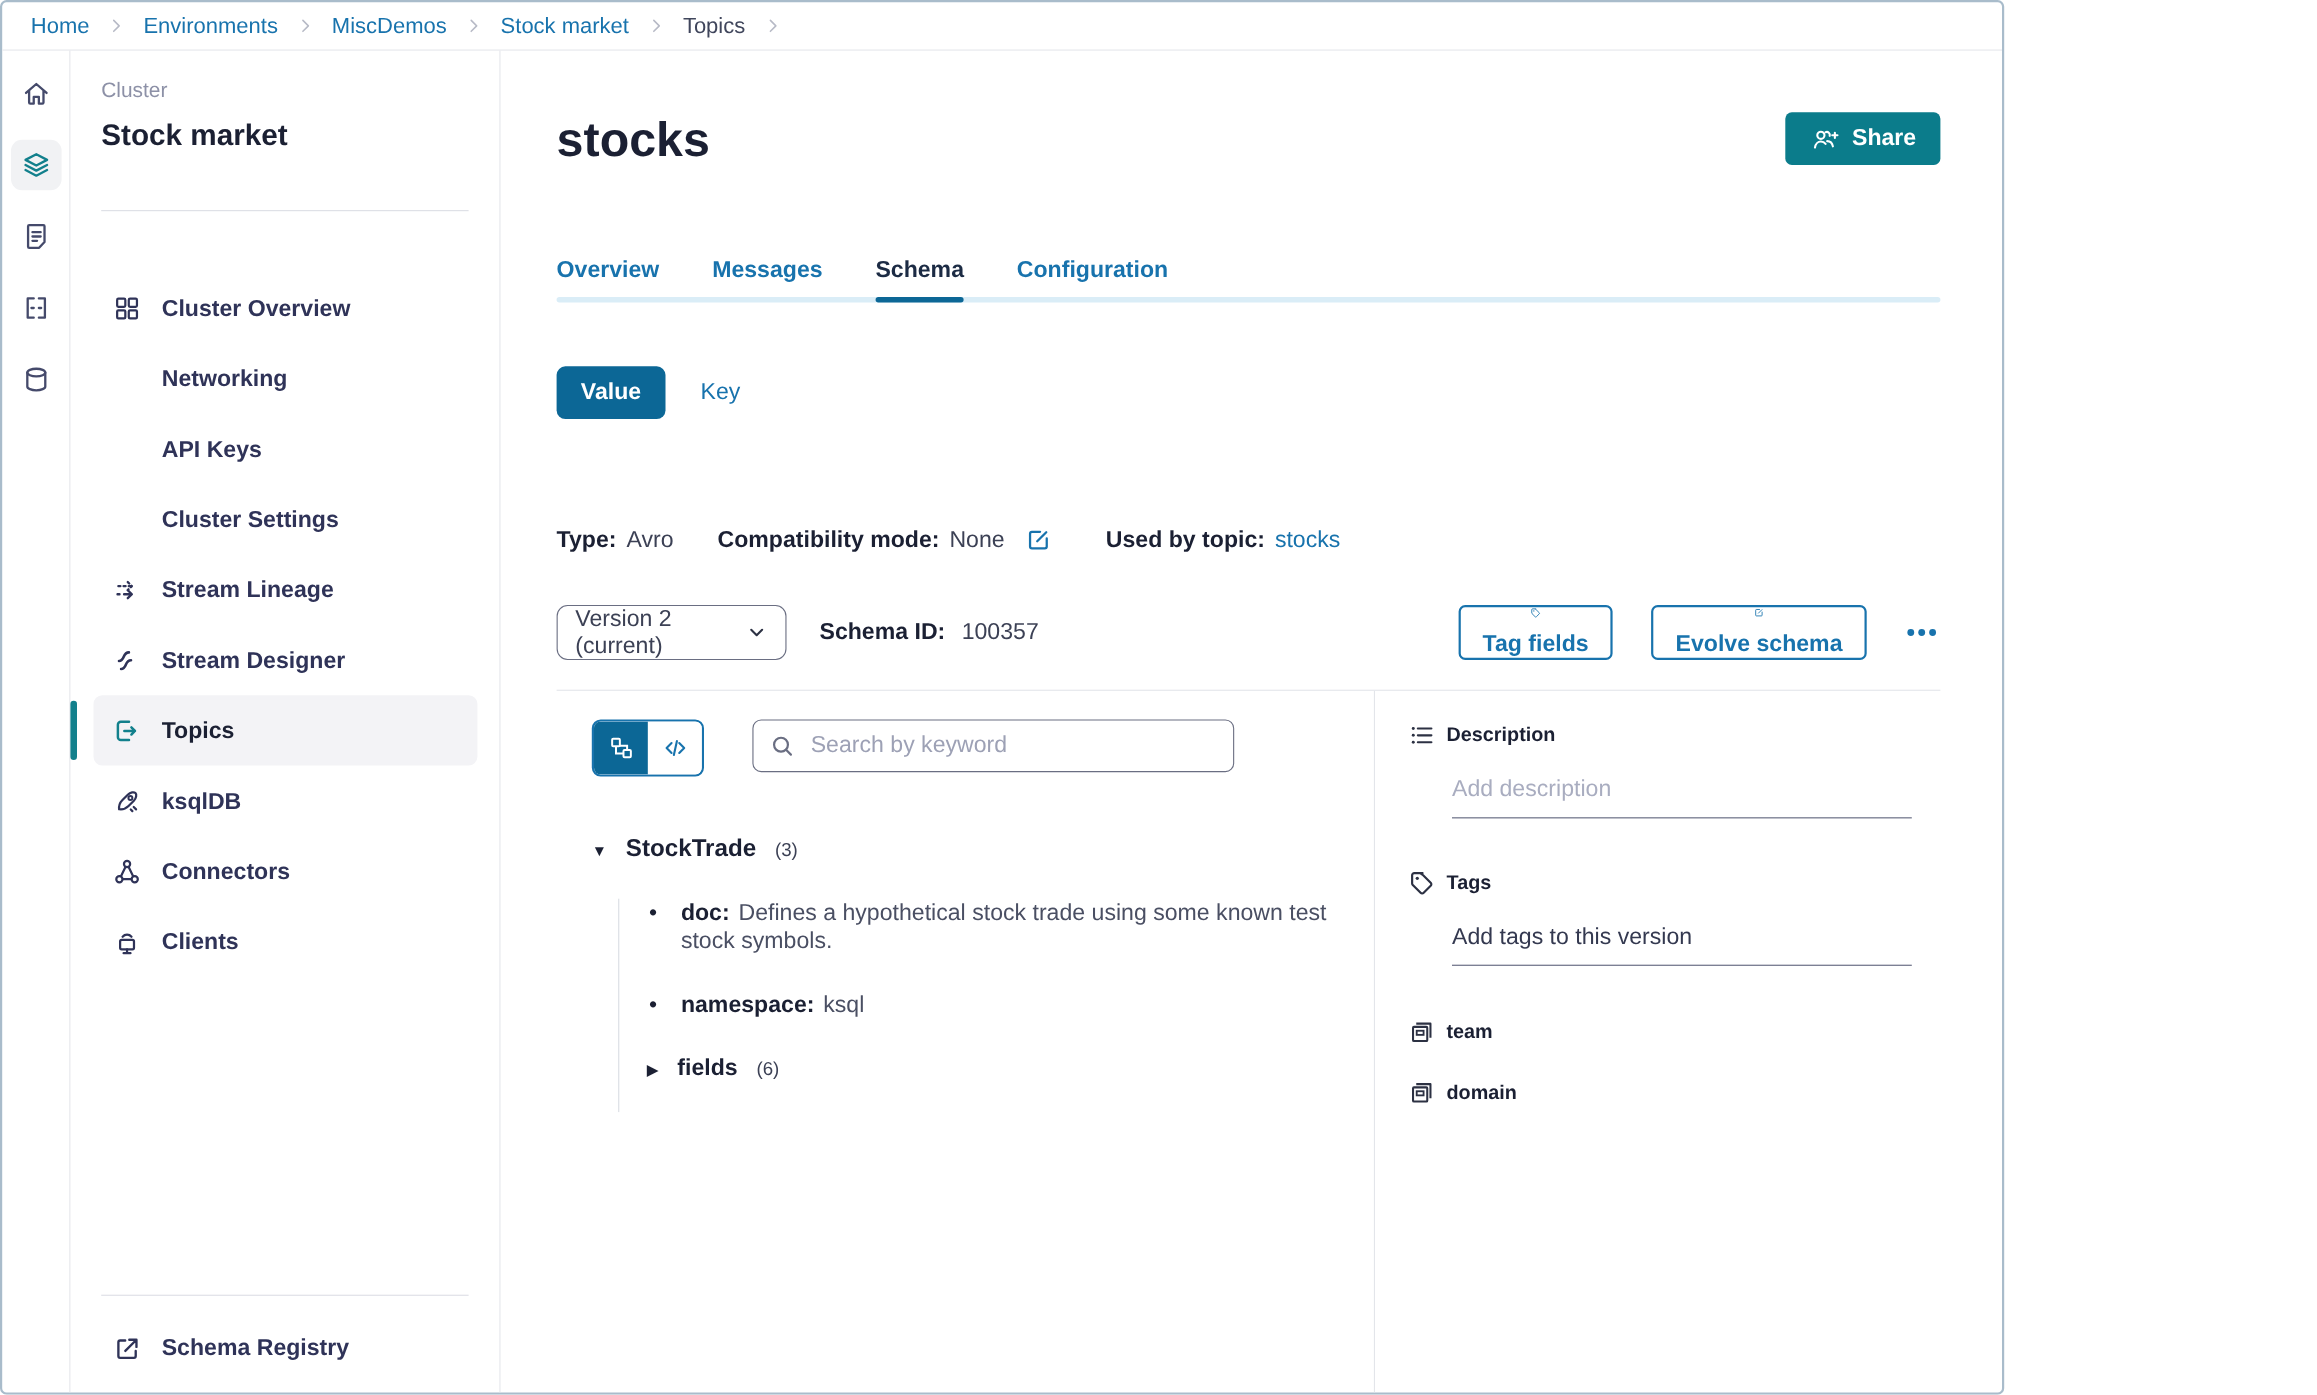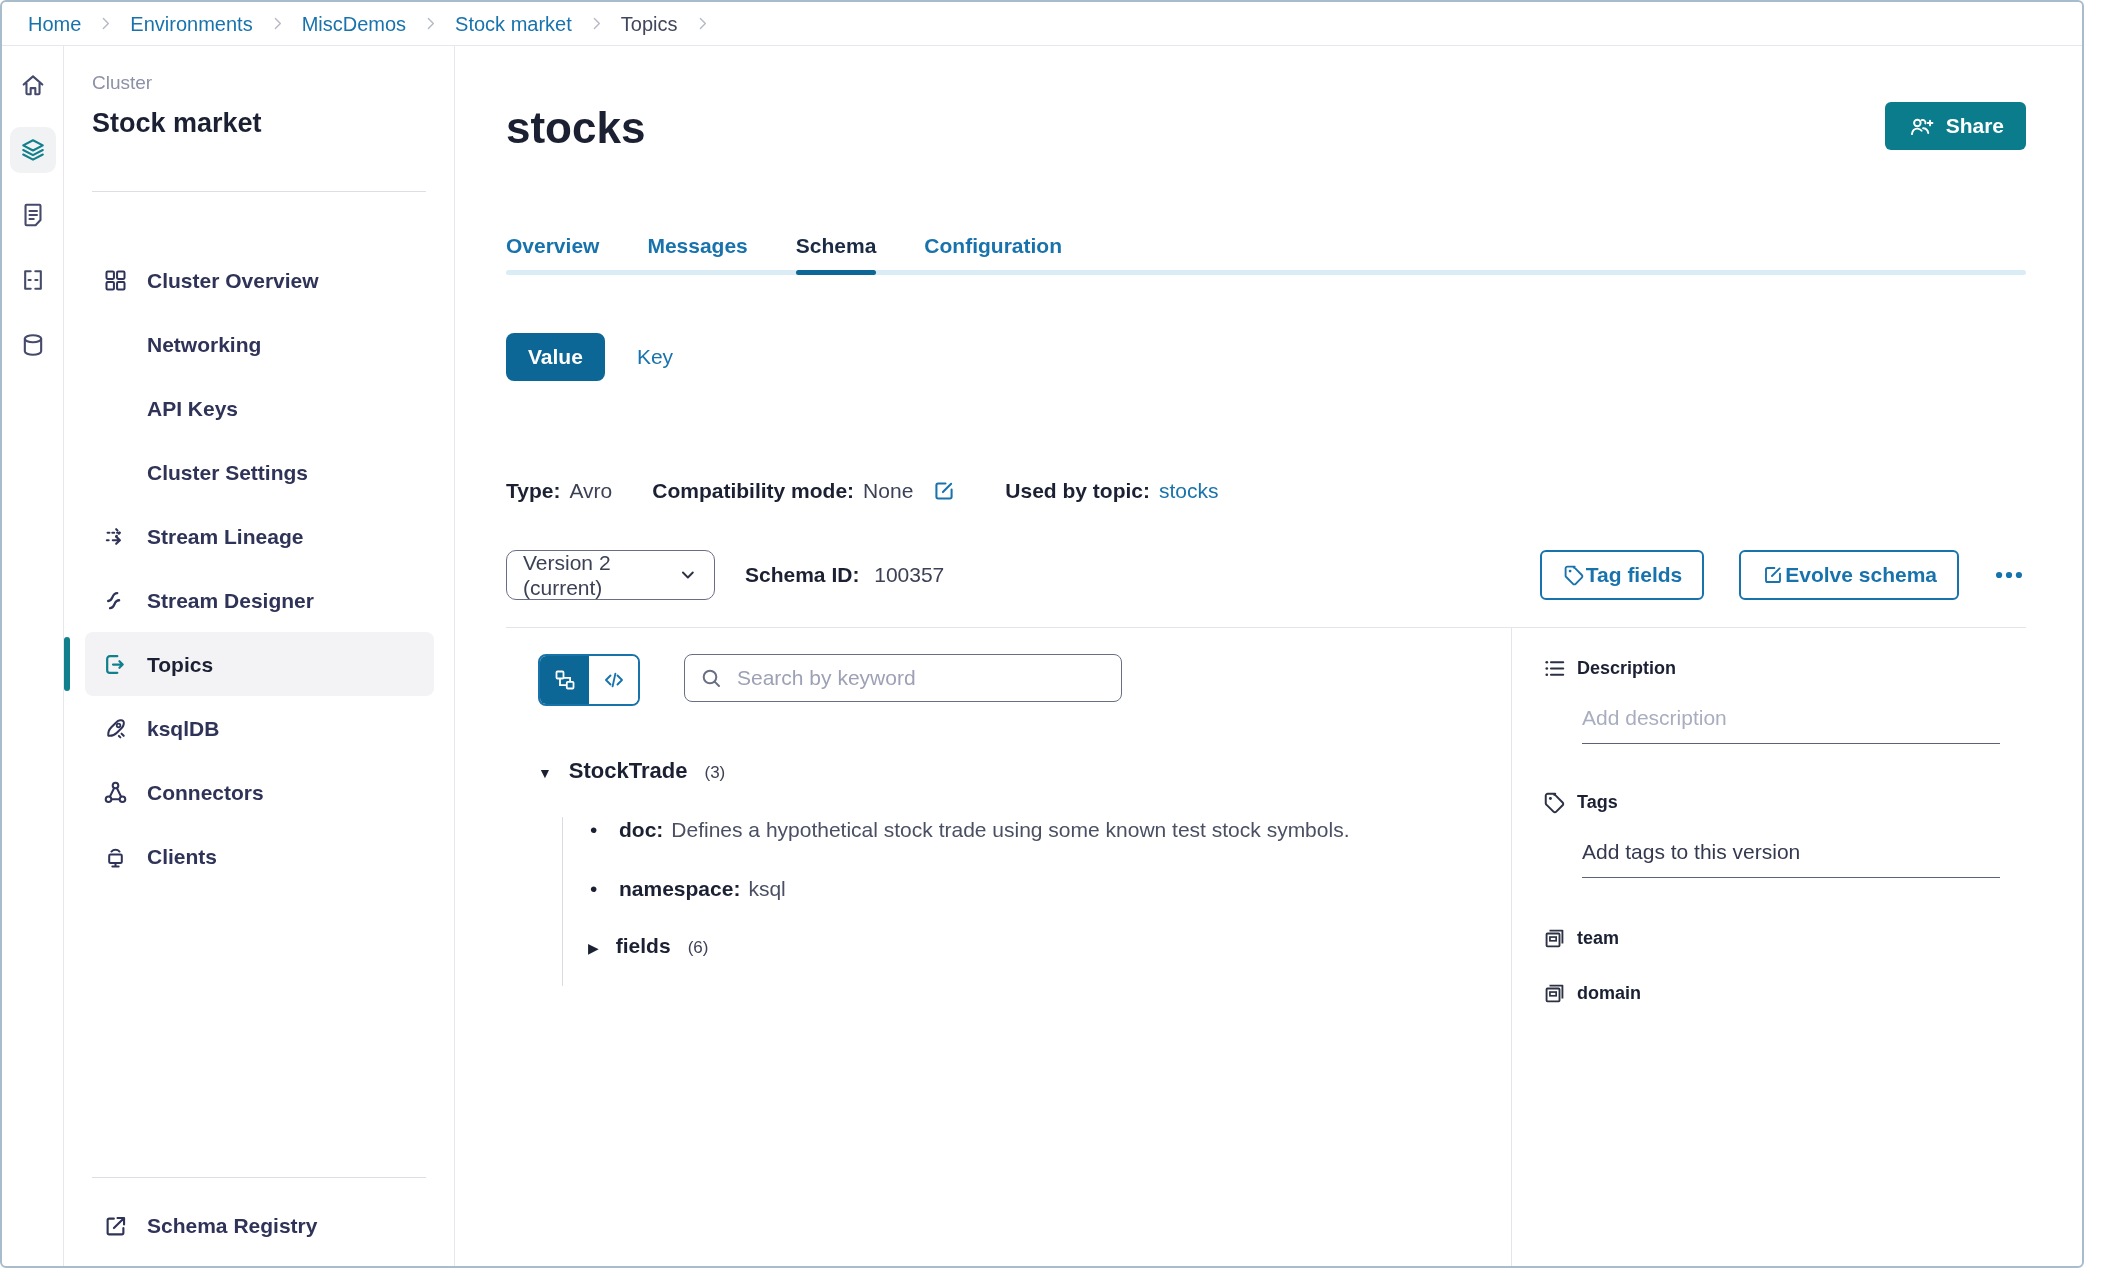--- a/index.html
+++ b/index.html
@@ -1,18 +1,18 @@
 <!DOCTYPE html>
 <html><head>
 <meta charset="utf-8">
 <style>
   * { margin:0; padding:0; box-sizing:border-box; }
   html,body { width:2106px; height:1268px; overflow:hidden; background:#fff;
     font-family:"Liberation Sans","DejaVu Sans",sans-serif; color:#1b2033; line-height:1.2; }
-  .page { width:2084px; height:1268px; border:2px solid #a9bccb; border-radius:6px;
+  .page { width:1822px; height:1268px; border:2px solid #a9bccb; border-radius:6px;
     overflow:hidden; display:flex; flex-direction:column; background:#fff; }
 
   
   .breadcrumb { flex:0 0 44px; display:flex; align-items:center; padding:0 26px; gap:16px;
     border-bottom:1px solid #e5e7ec; font-size:20px; }
   .crumb { color:#1873ad; cursor:pointer; white-space:nowrap; }
   .crumb.current { color:#40465c; }
   .bc-chev { width:17px; height:17px; color:#b7bac6; flex:0 0 auto; }
 
   .body { flex:1; display:flex; min-height:0; }
@@ -78,23 +78,23 @@
   .edit-icon-btn svg { width:26px; height:26px; }
   .topic-link { color:#1873ad; margin-left:9px; cursor:pointer; }
 
   .version-row { margin-top:46px; display:flex; align-items:center; }
   .version-select { width:209px; height:50px; border:1.5px solid #6a6e82; border-radius:10px;
     background:#fff; display:flex; align-items:center; justify-content:space-between;
     padding:0 16px; font-size:21px; color:#3c4155; cursor:pointer; }
   .version-select svg { width:22px; height:22px; color:#2c3143; }
   .schema-id { margin-left:30px; font-size:21px; }
   .vr-right { margin-left:auto; display:flex; align-items:center; gap:35px; }
-  .outline-btn { display:flex; align-items:center; background:#fff; color:#1873ad;
+  .outline-btn { display:flex; align-items:center; gap:12px; background:#fff; color:#1873ad;
     border:2px solid #1873ad; border-radius:6px; height:50px; padding:0 20px; font-size:21px;
-    font-weight:600; cursor:pointer; font-family:inherit; }
+    font-weight:600; cursor:pointer; font-family:inherit;flex-direction:column; }
   .outline-btn svg { width:24px; height:24px; }
   .more-btn { background:none; border:none; color:#1873ad; cursor:pointer; display:flex;
     align-items:center; margin-left:-2px; }
   .more-btn svg { width:34px; height:34px; }
 
   .panel { margin-top:27px; border-top:1px solid #e3e5ea; flex:1; display:flex; min-height:0; }
   .panel-left { flex:1; padding:26px 30px 0 32px; min-width:0; }
   .panel-right { width:515px; border-left:1px solid #e3e5ea; padding:28px 26px 0 30px;
     overflow:hidden; }
 

